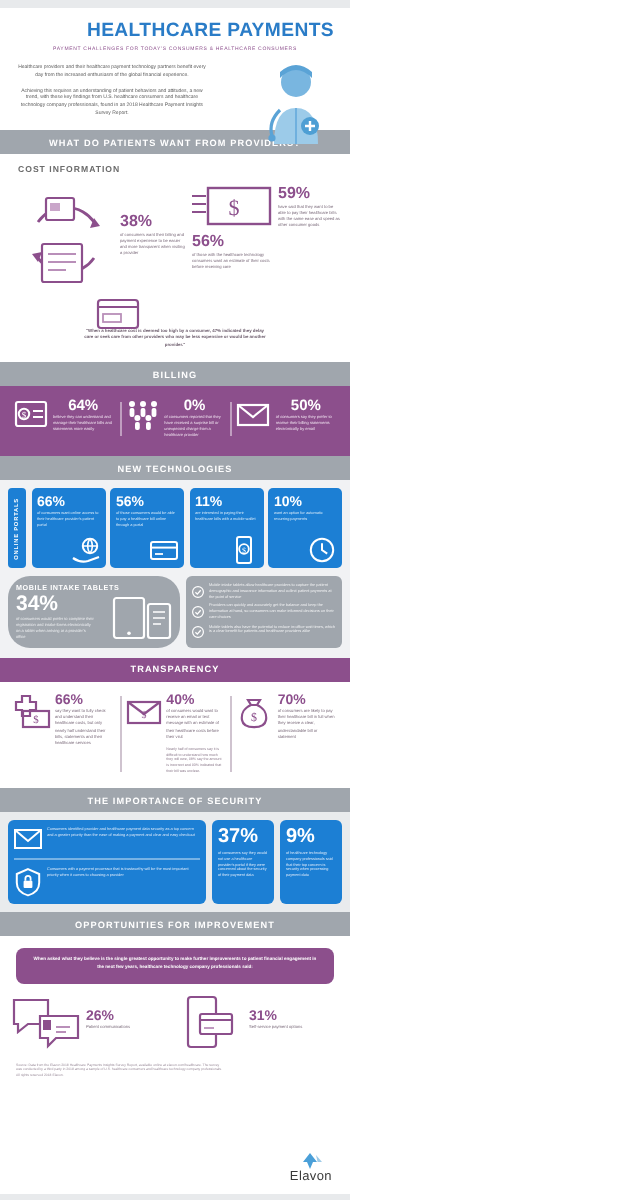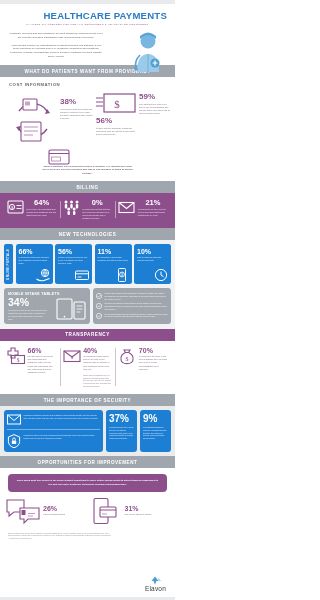--- a/index.html
+++ b/index.html
@@ -40,21 +40,21 @@
   .intro p + p { margin-top:4px; }
   .nurse { position:absolute; right:10px; top:26px; width:36px; height:42px; }
 
   
   .sec-label {
     font-size:4.3px; font-weight:bold; letter-spacing:0.5px;
     color:#6b6b6b; padding:5px 0 0 9px;
   }
   .cost { position:relative; height:78px; padding-top:2px; }
   .cycle { position:absolute; left:9px; top:10px; width:48px; height:46px; }
-  .stat38 { position:absolute; left:60px; top:11px; width:34px; }
+  .stat38 { position:absolute; left:60px; top:20px; width:34px; }
   .money { position:absolute; left:96px; top:6px; width:40px; height:20px; }
   .stat59 { position:absolute; left:139px; top:6px; width:32px; }
   .stat56 { position:absolute; left:96px; top:30px; width:44px; }
   .pct { color:#8c4f8c; font-weight:bold; line-height:1; }
   .pct.md { font-size:8px; }
   .blurb { font-size:2.1px; line-height:1.5; color:#7a6a7a; margin-top:1.5px; }
 
   .statement {
     width:92px; margin:0 auto; text-align:center;
     font-size:2.2px; line-height:1.55; color:#6b5b6b; font-weight:bold;
@@ -88,21 +88,21 @@
   .pbox {
     background:#1c7fd4; border-radius:2.5px; color:#fff;
     padding:3.5px 3px 3px; flex:1; position:relative; min-height:40px;
   }
   .pbox .pct { color:#fff; font-size:7px; }
   .pbox .blurb { color:#d8ebfa; font-size:1.95px; }
   .pbox .ico { position:absolute; right:3px; bottom:2.5px; width:14px; height:14px; }
 
   .mid-row { display:flex; gap:3px; margin-top:3.5px; }
   .tablet-box {
-    background:#a0a6ad; border-radius:3px; color:#fff;
+    background:#a0a6ad; border-radius:11px; color:#fff;
     padding:4px 4px 3px; width:86px; position:relative;
   }
   .tablet-box .hd { font-size:3.6px; font-weight:bold; letter-spacing:0.3px; }
   .tablet-box .pct { color:#fff; font-size:10.5px; margin-top:1px; }
   .tablet-box .blurb { color:#eceef0; width:40px; font-size:2px; }
   .tablet-ico { position:absolute; right:4px; bottom:4px; width:30px; height:22px; }
   .check-box {
     background:#a0a6ad; border-radius:3px; flex:1;
     padding:4px 3px; display:flex; flex-direction:column; justify-content:space-around;
   }
@@ -276,21 +276,21 @@
       </div>
     </div>
     <div class="bcol">
       <div class="ico">
         <svg viewBox="0 0 17 16" width="17" height="16">
           <rect x="1" y="3.5" width="15" height="10" fill="none" stroke="#fff" stroke-width="1.1"></rect>
           <path d="M1 3.5l7.5 6 7.5-6" fill="none" stroke="#fff" stroke-width="1.1"></path>
         </svg>
       </div>
       <div>
-        <div class="pct">21%</div>
+        <div class="pct">50%</div>
         <div class="blurb">of consumers say they prefer to receive their billing statements electronically by email</div>
       </div>
     </div>
   </div>
 
   <div class="banner">NEW TECHNOLOGIES</div>
 
   <div class="tech">
     <div class="portal-row">
       <div class="vlabel">

